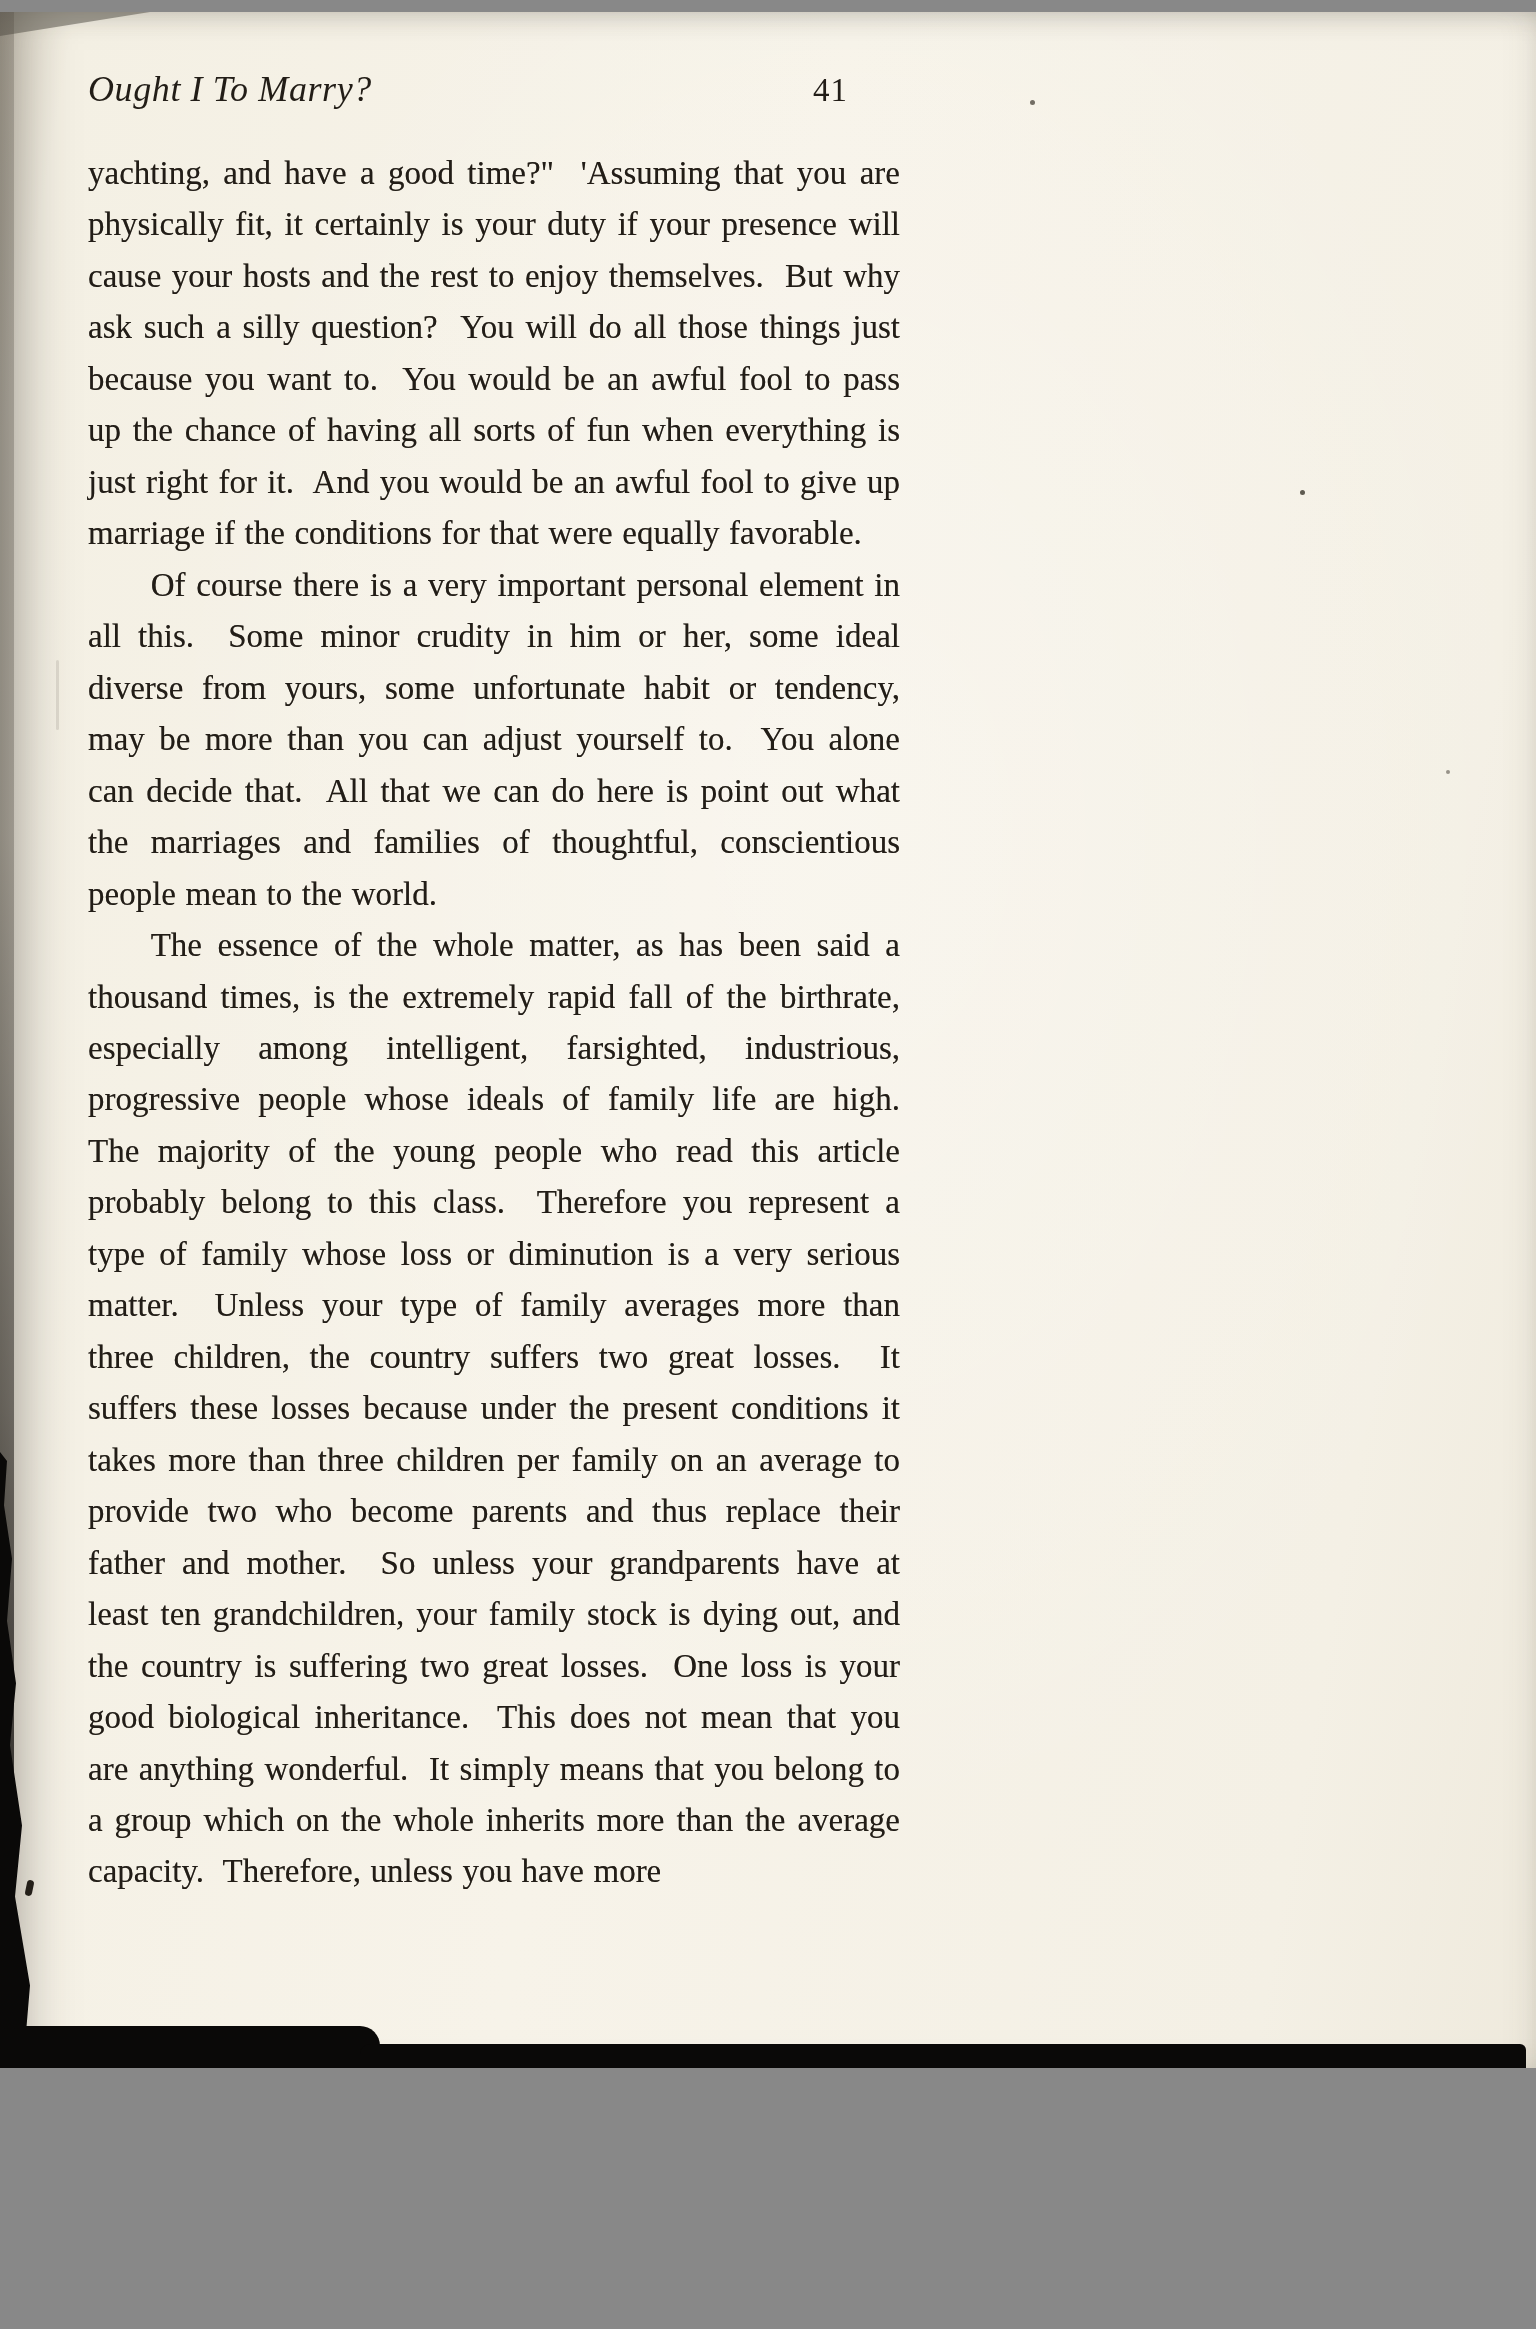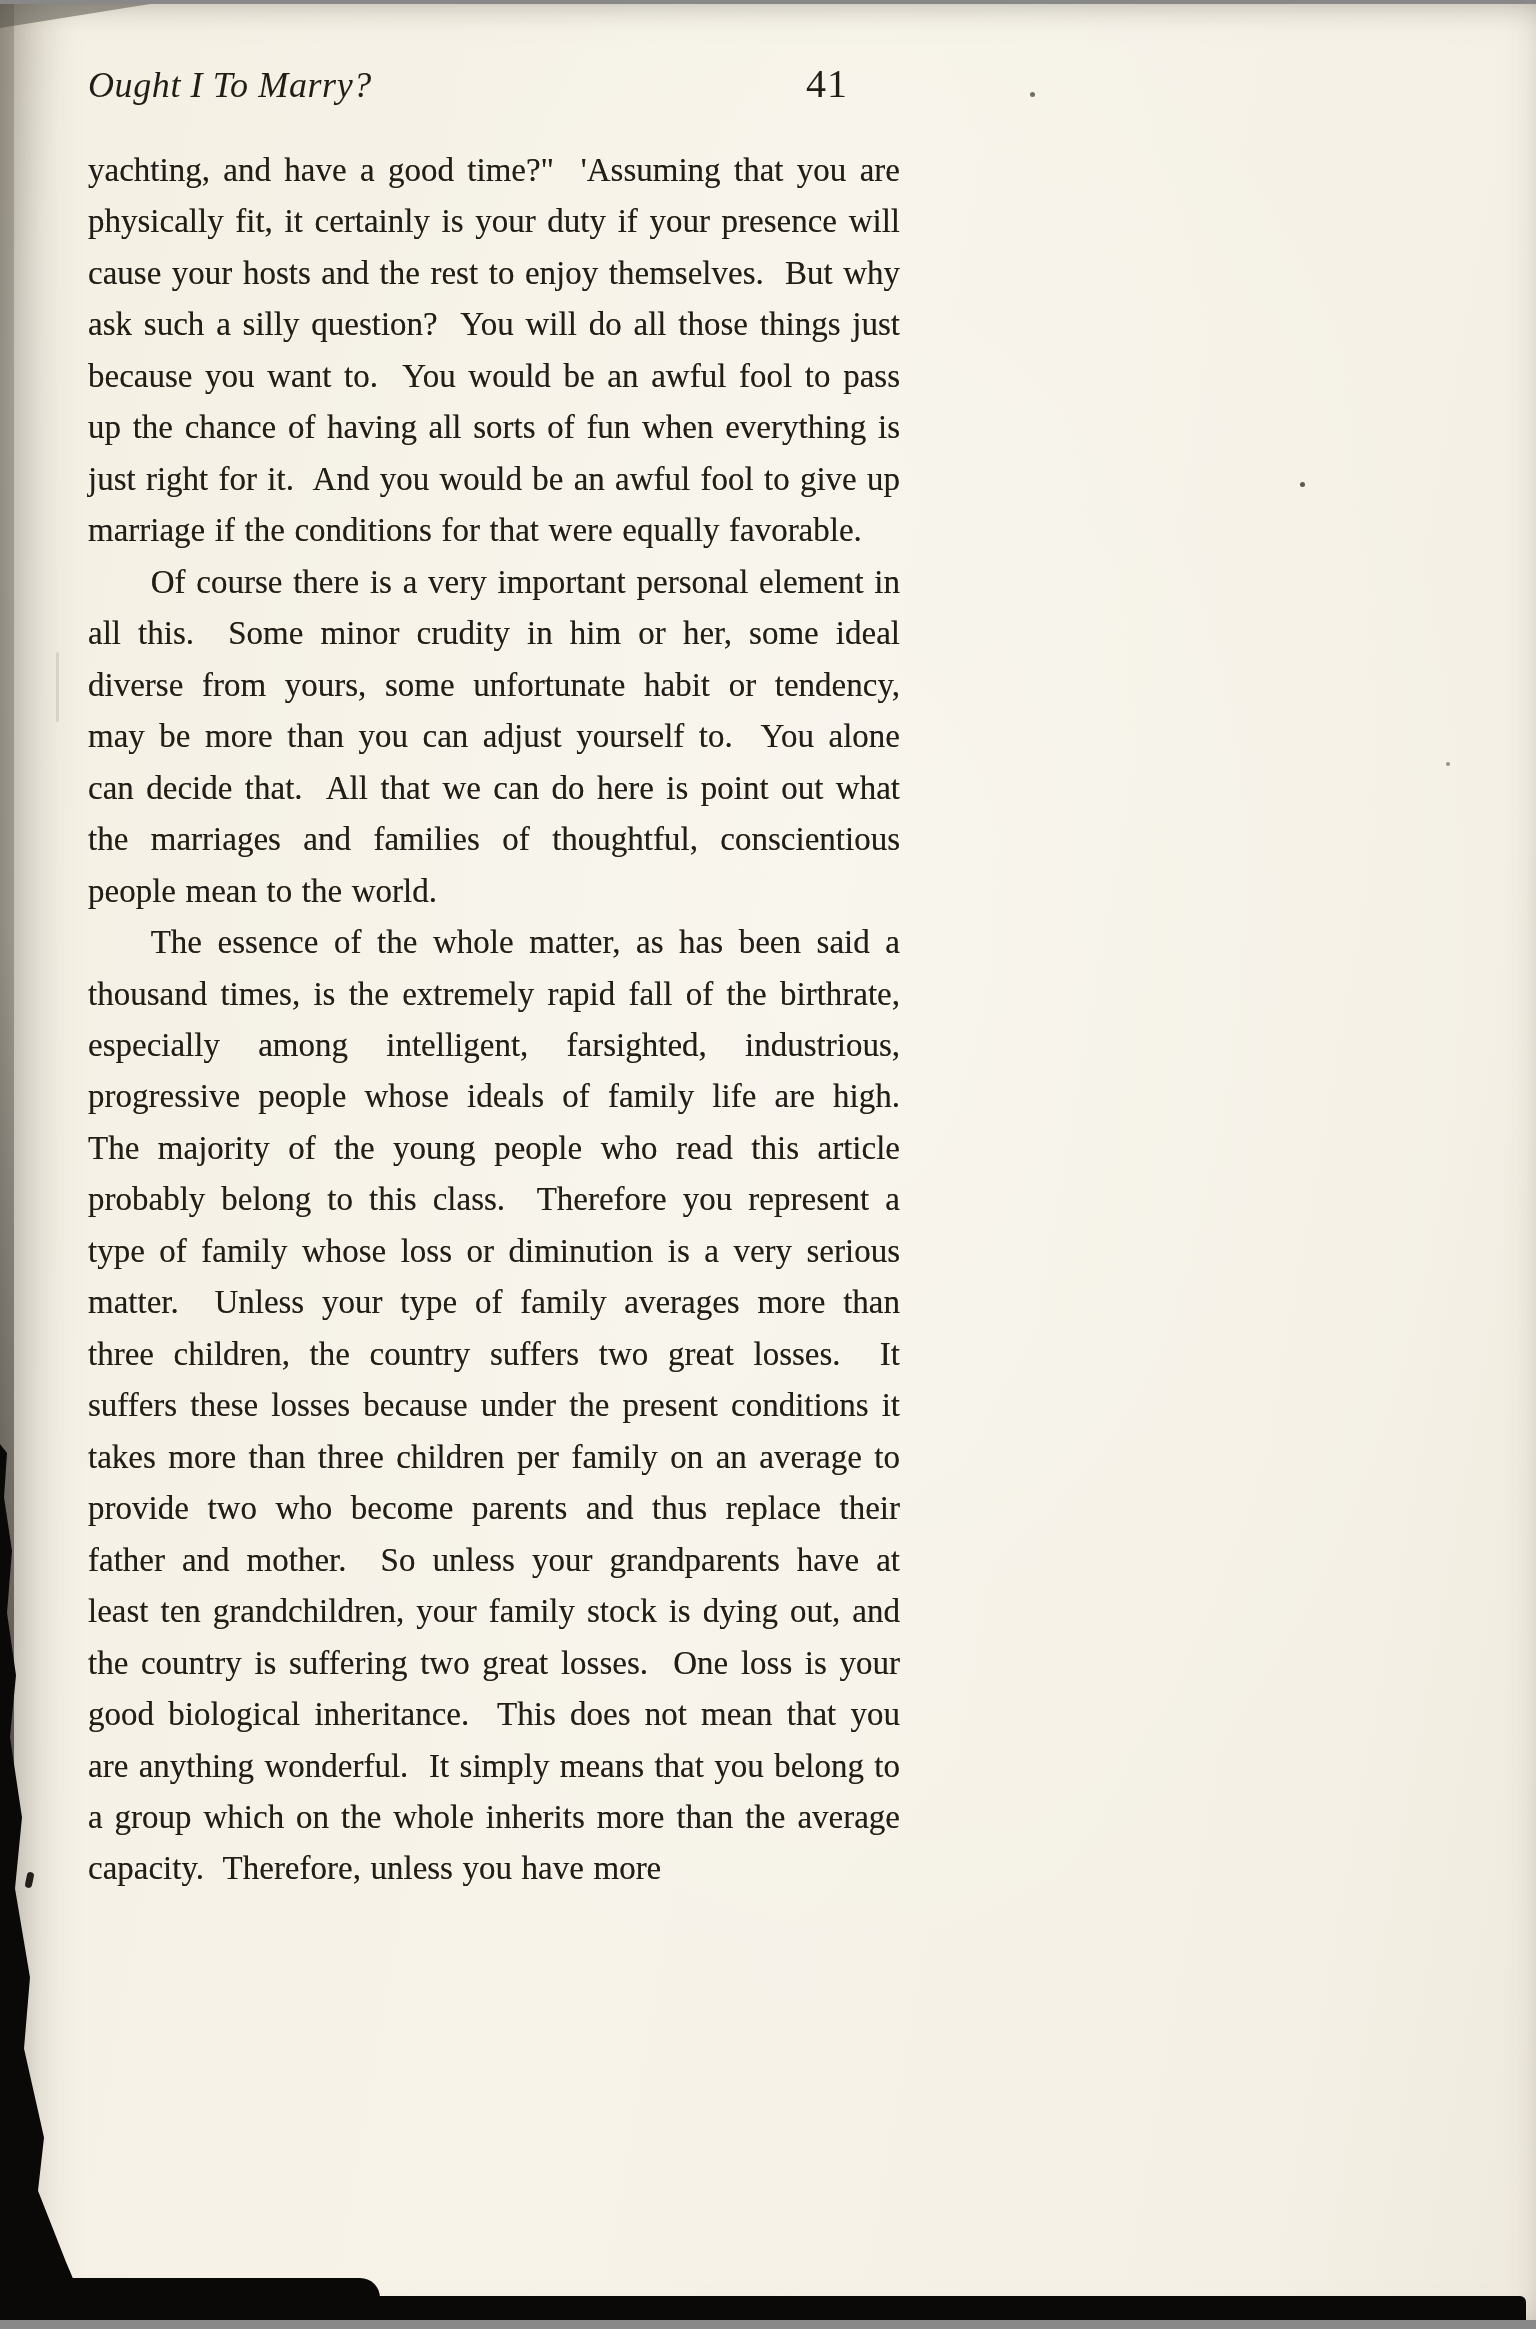--- a/index.html
+++ b/index.html
@@ -1,21 +1,21 @@
 <!DOCTYPE html>
 <html lang="en" style="--paper: #f5f1e7; --ink: #221d17; --scan-black: #0a0908;"><head>
 <meta charset="utf-8">
 <title>Scanned Book Page</title>
 <style>
   html, body { margin: 0; padding: 0; background: #888; }
   .page {
     position: relative;
     width: 1536px;
-    height: 2316px;
-    margin: 4px auto;
+    height: 2056px;
+    margin: 12px auto;
     background:
       radial-gradient(ellipse at 55% 40%, rgba(255,255,255,0.25), rgba(0,0,0,0) 60%),
       linear-gradient(100deg, #e7e1d2 0%, #f4f0e4 4%, #f7f3e9 45%, #f4f0e5 85%, #efeadd 100%);
     background-color: var(--paper, #f5f1e7);
     overflow: hidden;
     font-family: "Liberation Serif", "DejaVu Serif", serif;
     color: var(--ink, #221d17);
     box-shadow: inset 46px 0 60px -34px rgba(52,46,38,0.50),
                 inset -18px 0 40px -28px rgba(80,72,60,0.28),
                 inset 0 18px 30px -22px rgba(80,72,60,0.30);
@@ -31,21 +31,21 @@
     justify-content: space-between;
     align-items: baseline;
     font-size: 36px;
     margin-bottom: 38px;
   }
   .head-title {
     font-style: italic;
     letter-spacing: 0.6px;
   }
   .page-number {
-    font-size: 40px;
+    font-size: 33px;
     padding-right: 52px;
     letter-spacing: 1px;
   }
   .body-text {
     font-size: 33px;
     line-height: 1.56;
     text-align: justify;
     hyphens: auto;
     -webkit-hyphens: auto;
     text-shadow: 0 0 0.5px rgba(38,32,24,0.55);

